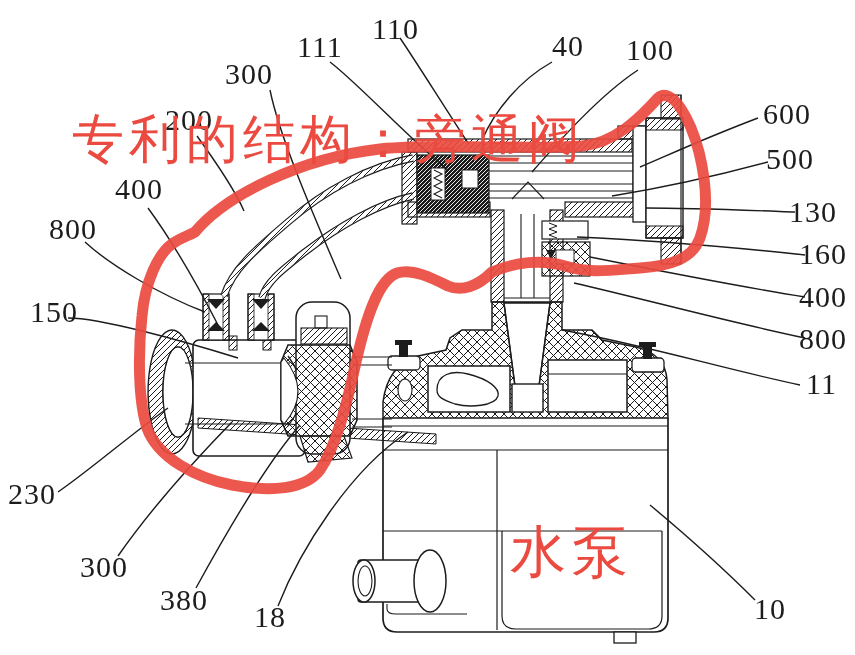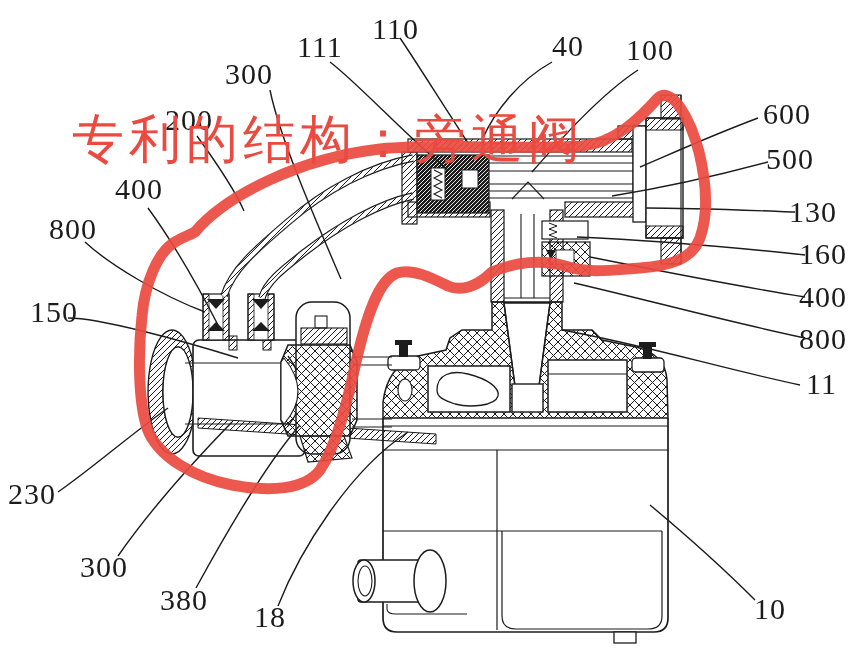--- a/index.html
+++ b/index.html
@@ -243,14 +243,15 @@
 <div class="lbl" style="left:115px;top:172px">400</div>
 <div class="lbl" style="left:49px;top:212px">800</div>
 <div class="lbl" style="left:30px;top:295px">150</div>
 <div class="lbl" style="left:8px;top:477px">230</div>
 <div class="lbl" style="left:80px;top:550px">300</div>
 <div class="lbl" style="left:160px;top:583px">380</div>
 <div class="lbl" style="left:254px;top:600px">18</div>
 <div class="lbl" style="left:754px;top:592px">10</div>
 
 <div class="handnote title-note">专利的结构：旁通阀</div>
+<div class="handnote pump-note">水泵</div>
 
 </div>
 
 </body></html>

